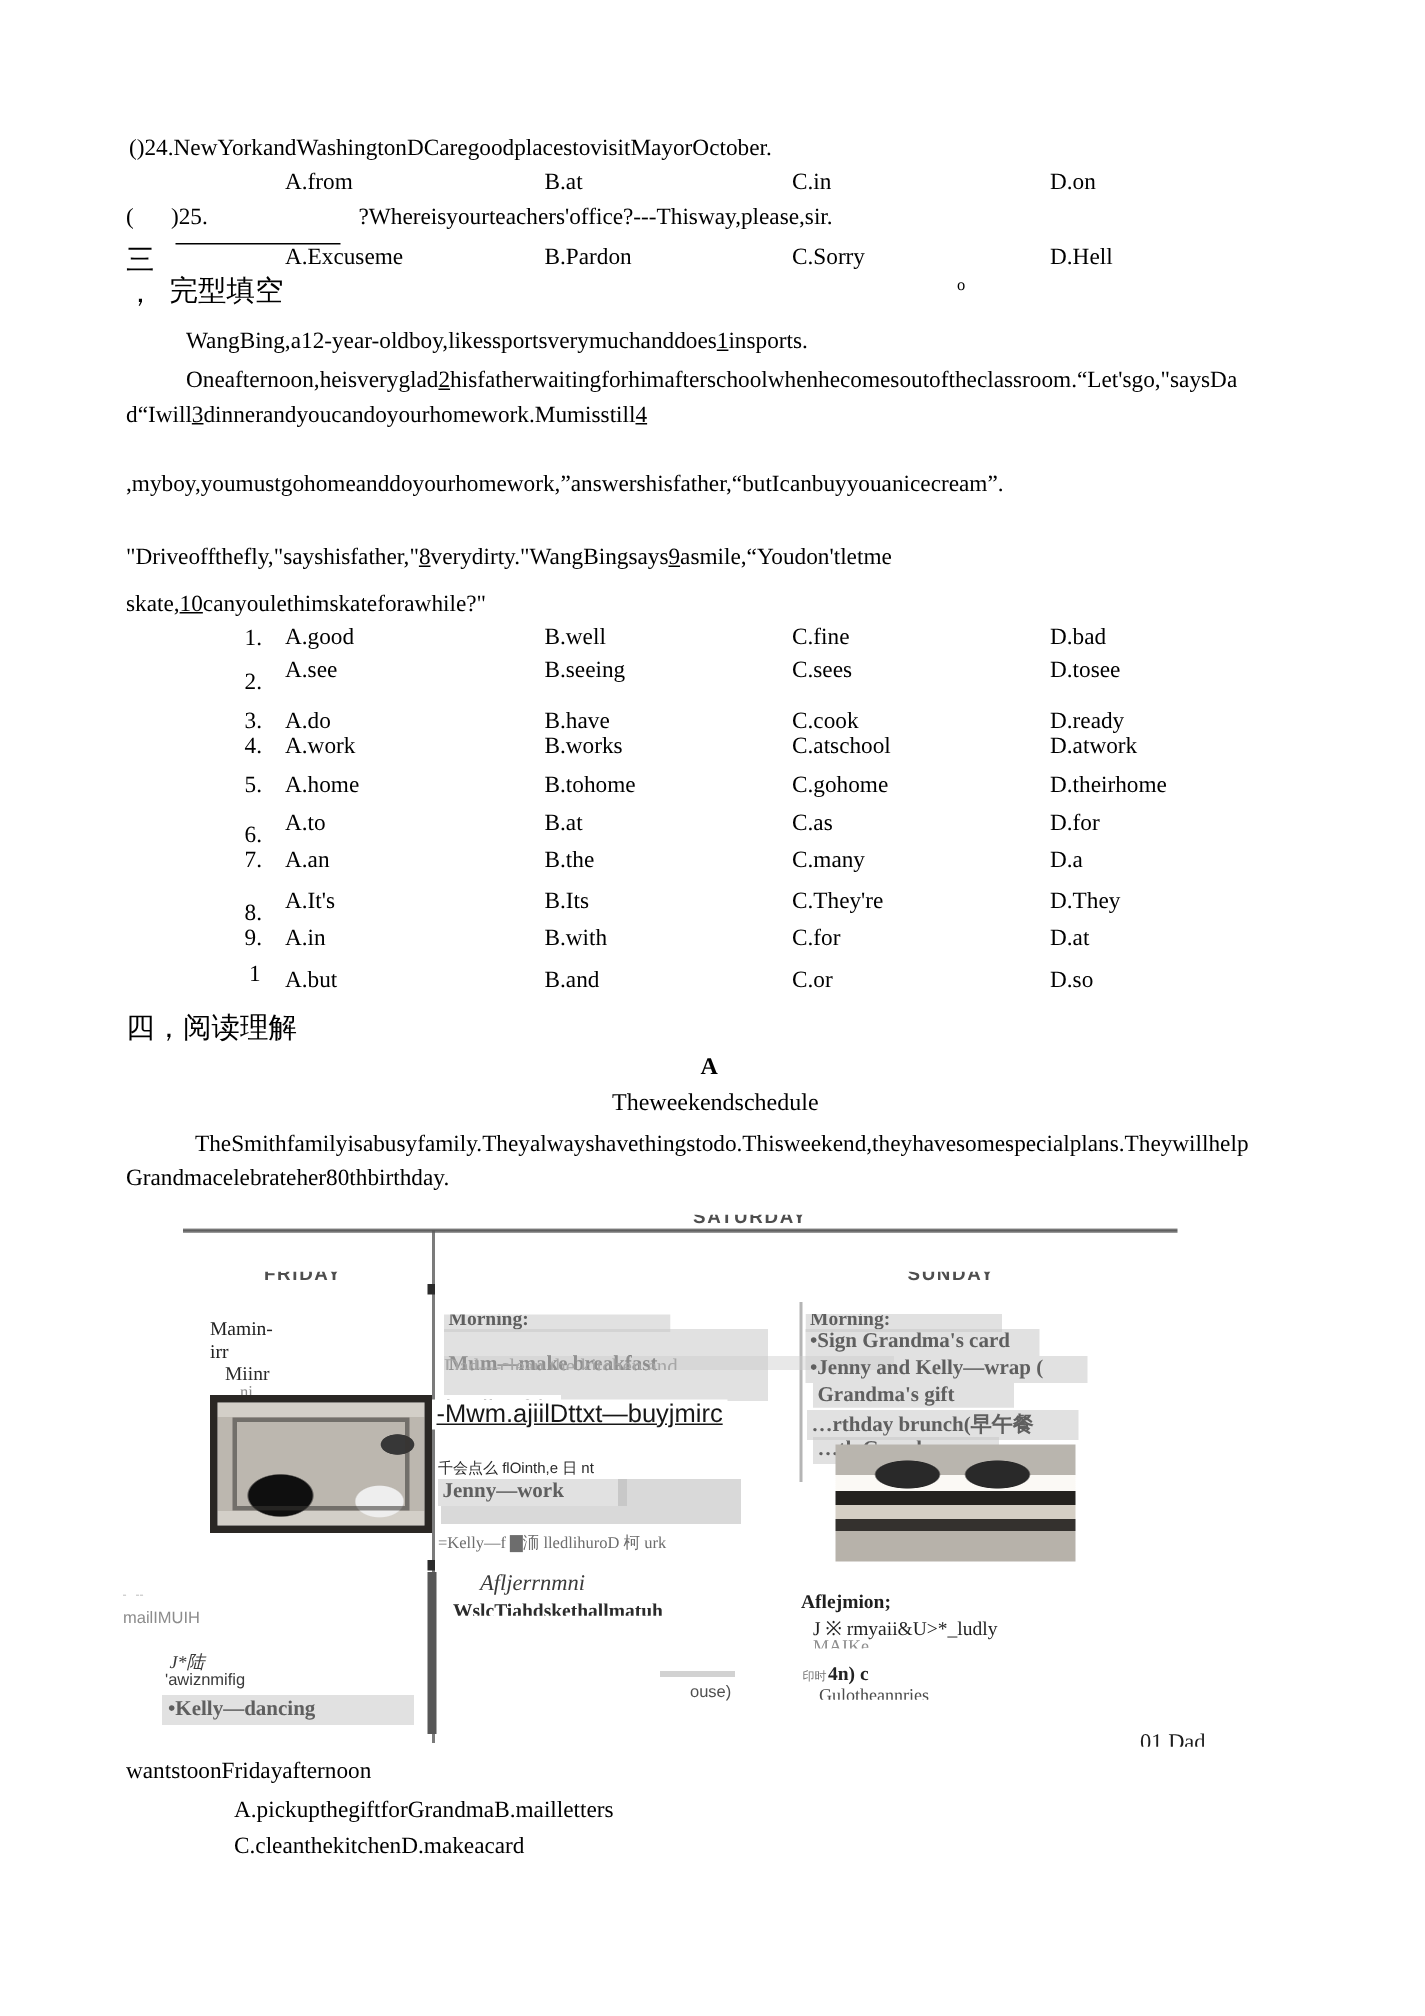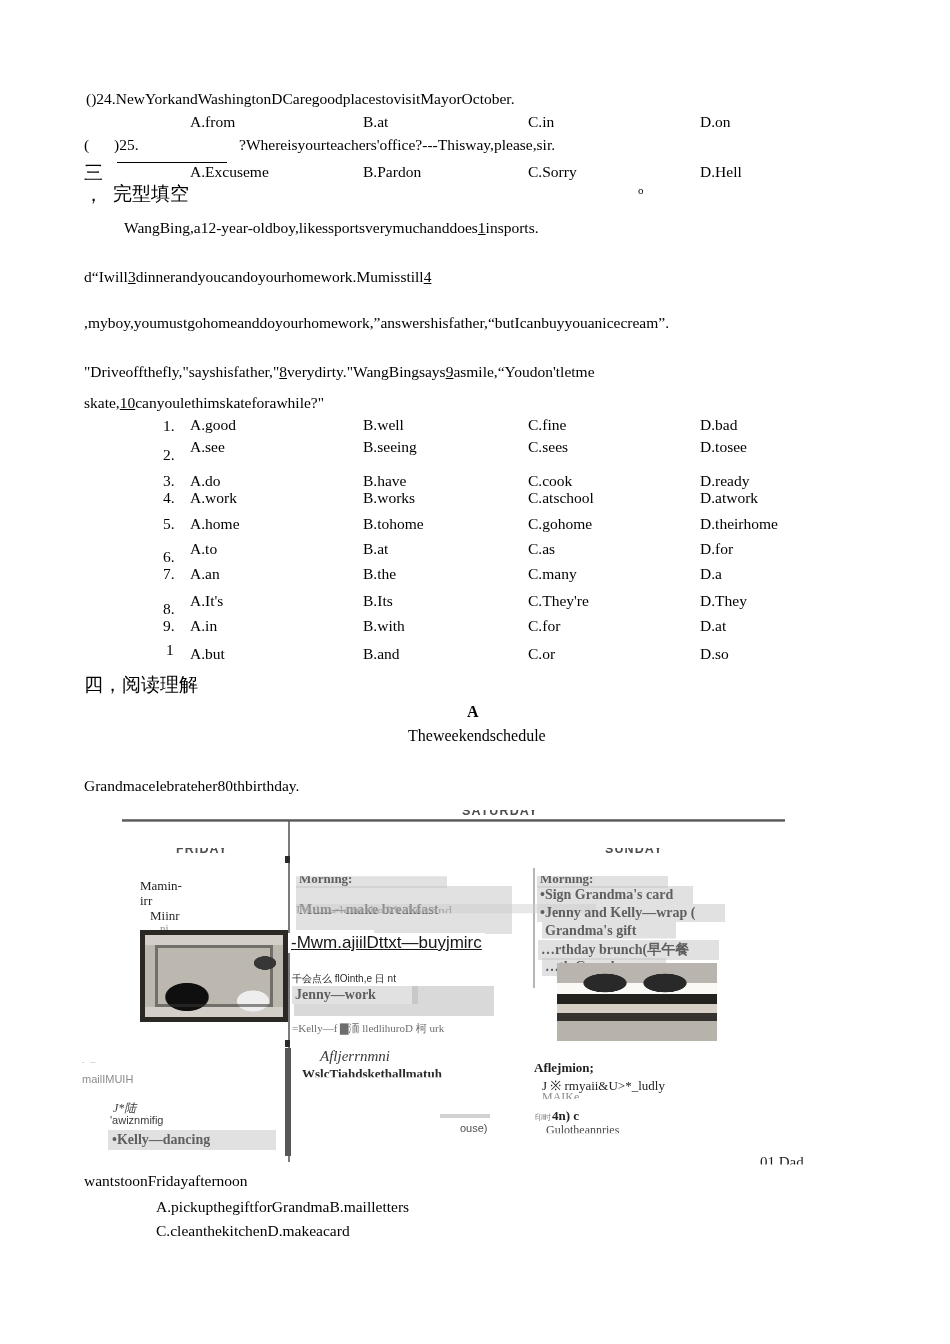--- a/index.html
+++ b/index.html
@@ -172,20 +172,21 @@
   <div class="abs t15 colC" style="top:163px;">C.Sorry</div>
   <div class="abs t15 colD" style="top:163px;">D.Hell</div>
   <div class="abs" style="left:638px; top:184px; font-size:11px;">o</div>
 
   <div class="abs cnbig" style="left:84px; top:160px;">三</div>
   <div class="abs cnbig" style="left:84px; top:182px;">，</div>
   <div class="abs cnbig" style="left:113px; top:181px;">完型填空</div>
 
   <div class="abs t15" style="left:124px; top:219px;"><span>WangBing,a12-year-oldboy,likessportsverymuchanddoes</span><span class="u">1</span><span>insports.</span></div>
 
+  <div class="abs t15" style="left:124px; top:245px;"><span>Oneafternoon,heisveryglad</span><span class="u">2</span><span>hisfatherwaitingforhimafterschoolwhenhecomesoutoftheclassroom.“Let'sgo,"saysDa</span></div>
   <div class="abs t15" style="left:84px; top:268px;"><span>d“Iwill</span><span class="u">3</span><span>dinnerandyoucandoyourhomework.Mumisstill</span><span class="u">4</span></div>
 
   <div class="abs t15" style="left:84px; top:314px;">,myboy,youmustgohomeanddoyourhomework,”answershisfather,“butIcanbuyyouanicecream”.</div>
 
   <div class="abs t15" style="left:84px; top:363px;"><span>"Driveoffthefly,"sayshisfather,"</span><span class="u">8</span><span>verydirty."WangBingsays</span><span class="u">9</span><span>asmile,“Youdon'tletme</span></div>
   <div class="abs t15" style="left:84px; top:394px;"><span>skate,</span><span class="u">10</span><span>canyoulethimskateforawhile?"</span></div>
 
   <div class="abs optnum" style="left:163px; top:417px;">1.</div>
   <div class="abs t15 colA" style="top:416px;">A.good</div>
   <div class="abs t15 colB" style="top:416px;">B.well</div>
@@ -243,20 +244,21 @@
   <div class="abs optnum" style="left:166px; top:641px;">1</div>
   <div class="abs t15 colA" style="top:645px;">A.but</div>
   <div class="abs t15 colB" style="top:645px;">B.and</div>
   <div class="abs t15 colC" style="top:645px;text-align:right;">C.or</div>
   <div class="abs t15 colD" style="top:645px;">D.so</div>
 
   <div class="abs cnbig" style="left:84px; top:672px;">四，阅读理解</div>
 
   <div class="abs t16 bold" style="left:467px; top:703px;">A</div>
   <div class="abs t16" style="left:408px; top:727px;">Theweekendschedule</div>
+  <div class="abs t15" style="left:130px; top:754px;">TheSmithfamilyisabusyfamily.Theyalwayshavethingstodo.Thisweekend,theyhavesomespecialplans.Theywillhelp</div>
   <div class="abs t15" style="left:84px; top:777px;">Grandmacelebrateher80thbirthday.</div>
 
   <div id="scan">
 
     <div class="scan-el rule-top"></div>
     <div class="scan-el rule-vert"></div>
     <div class="scan-el rule-vert2"></div>
     <div class="scan-el tick" style="left:205px; top:48px;"></div>
     <div class="scan-el tick" style="left:205px; top:232px;"></div>
     <div class="scan-el" style="left:205px; top:240px; width:6px; height:108px; background:#575757;"></div>

